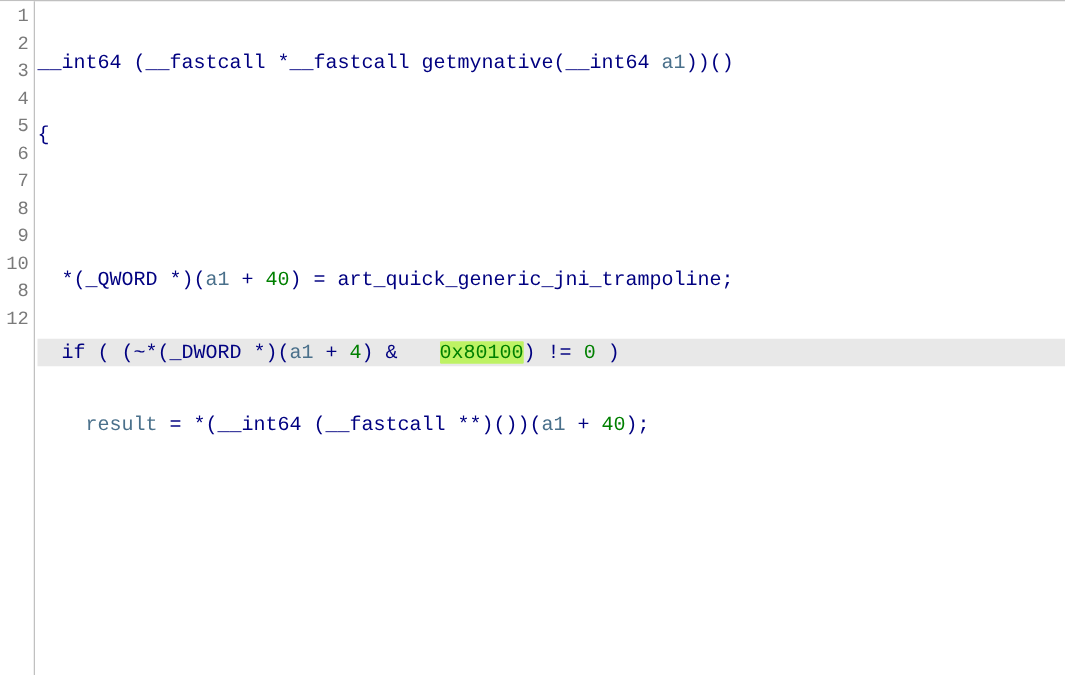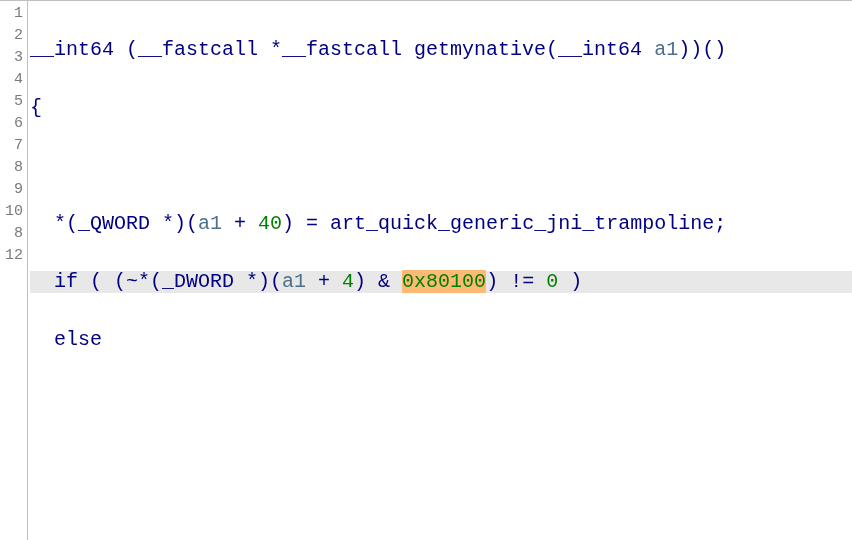--- a/index.html
+++ b/index.html
@@ -38,38 +38,39 @@
     flex: 1 1 auto;
     padding-top: 2px;
     padding-left: 2px;
     white-space: pre;
     position: relative;
     cursor: text;
   }
   .line {
     height: 22px;
     line-height: 22px;
-    font-size: 20px;
+    font-size: 16px;
     color: #000080;
     position: relative;
   }
   .line.current {
     background: #e8e8e8;
   }
   .kw  { color: #000080; font-weight: normal; }
   .fn  { color: #000080; }
   .var { color: #4a708b; } 
   .num { color: #008000; text-align: right; }
   .cmt { color: #408080; font-style: italic; }
   .reg { color: #4a8040; }
   .op  { color: #000080; }
   .hl  {
-    background: #fdba74;
+    background: #bef264;
     color: #008000;
     border-radius: 1px;
+    margin-left: 24px;
   }
   .txt { color: #000080; }
 </style>
 </head>
 <body>
 
 <div class="editor">
   <div class="gutter">
     <div class="ln">1</div>
     <div class="ln">2</div>
@@ -83,18 +84,18 @@
     <div class="ln">10</div>
     <div class="ln">8</div>
     <div class="ln">12</div>
   </div>
   <div class="code">
     <div class="line"><span class="kw">__int64 </span><span class="kw">(__fastcall *__fastcall </span><span class="fn">getmynative</span><span class="op">(</span><span class="kw">__int64 </span><span class="var">a1</span><span class="op">))()</span></div>
     <div class="line"><span class="op">{</span></div>
     <div class="line"><span class="txt"></span></div>
     <div class="line"><span class="kw">  *(_QWORD *)(</span><span class="var">a1</span><span class="op"> + </span><span class="num">40</span><span class="op">) = </span><span class="fn">art_quick_generic_jni_trampoline</span><span class="op">;</span></div>
     <div class="line current"><span class="kw">  if ( (~*(_DWORD *)(</span><span class="var">a1</span><span class="op"> + </span><span class="num">4</span><span class="op">) &amp; </span><span class="num hl">0x80100</span><span class="op">) != </span><span class="num">0</span><span class="op"> )</span></div>
-    <div class="line"><span class="kw">  else</span></div>
+    <div class="line"><span class="txt">    </span><span class="var">result</span><span class="kw"> = *(__int64 (__fastcall **)())(</span><span class="var">a1</span><span class="op"> + </span><span class="num">40</span><span class="op">);</span></div>
     
     
     
   </div>
 </div>
 
 </body></html>

